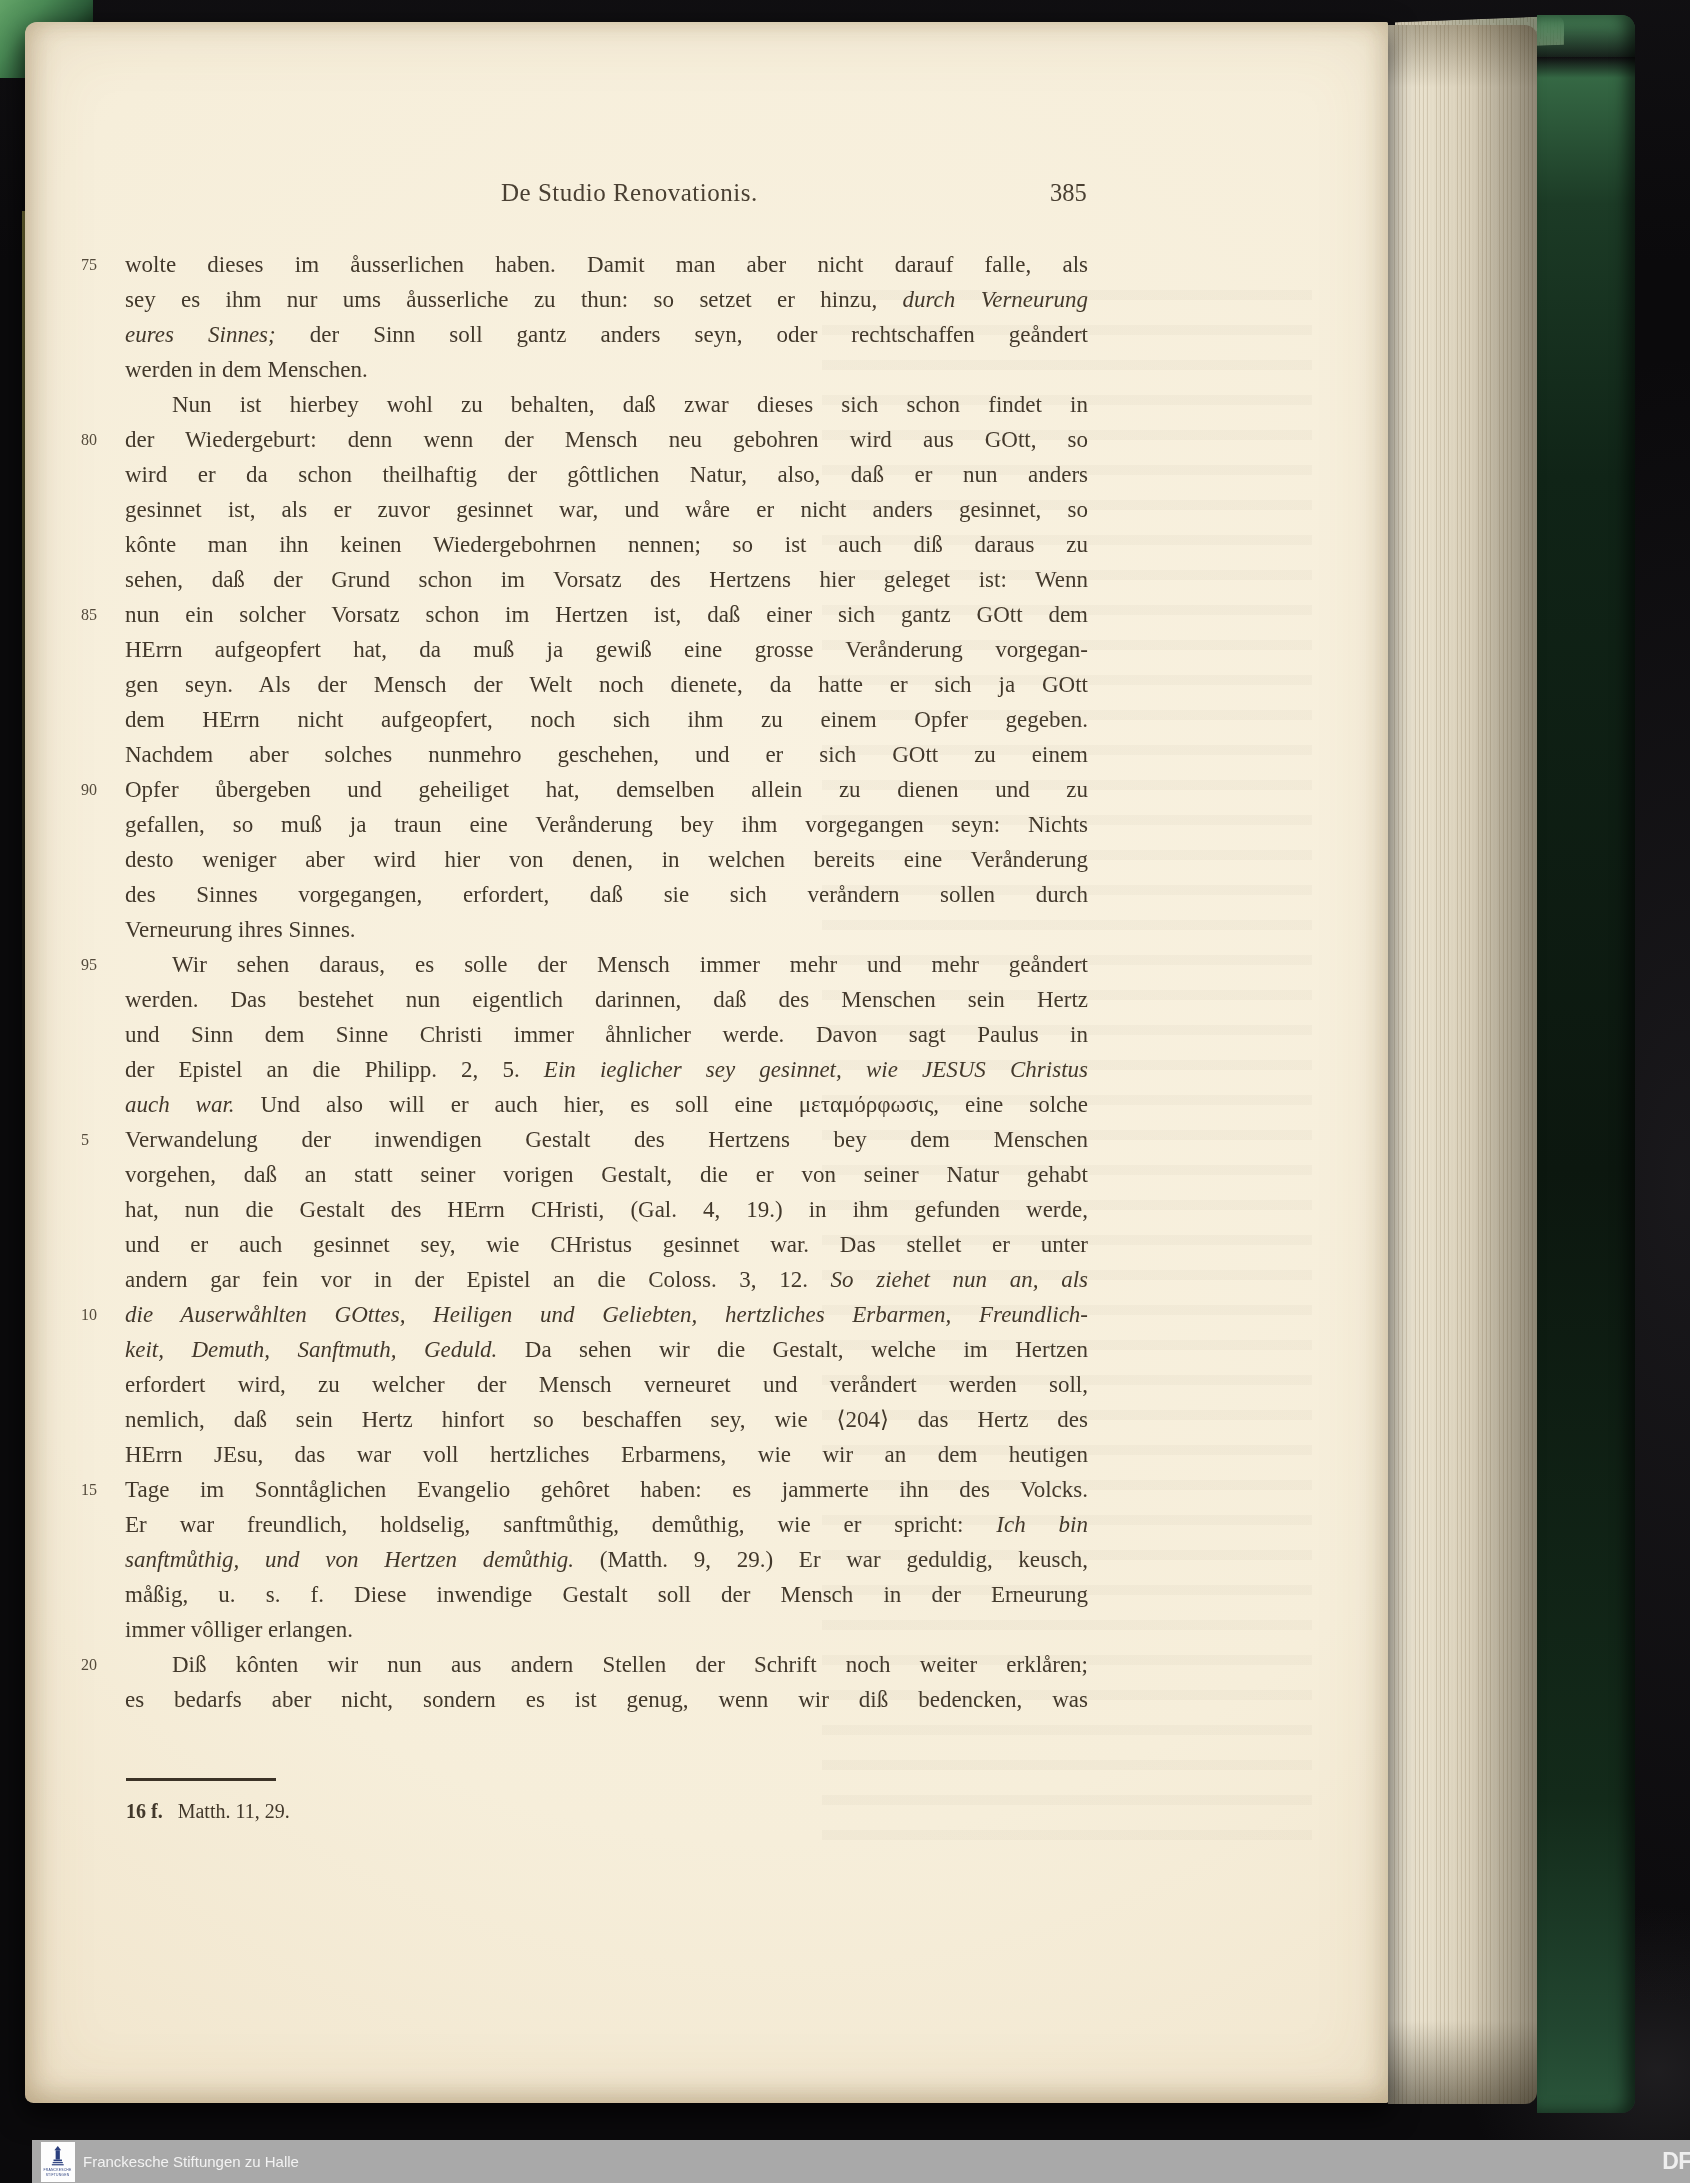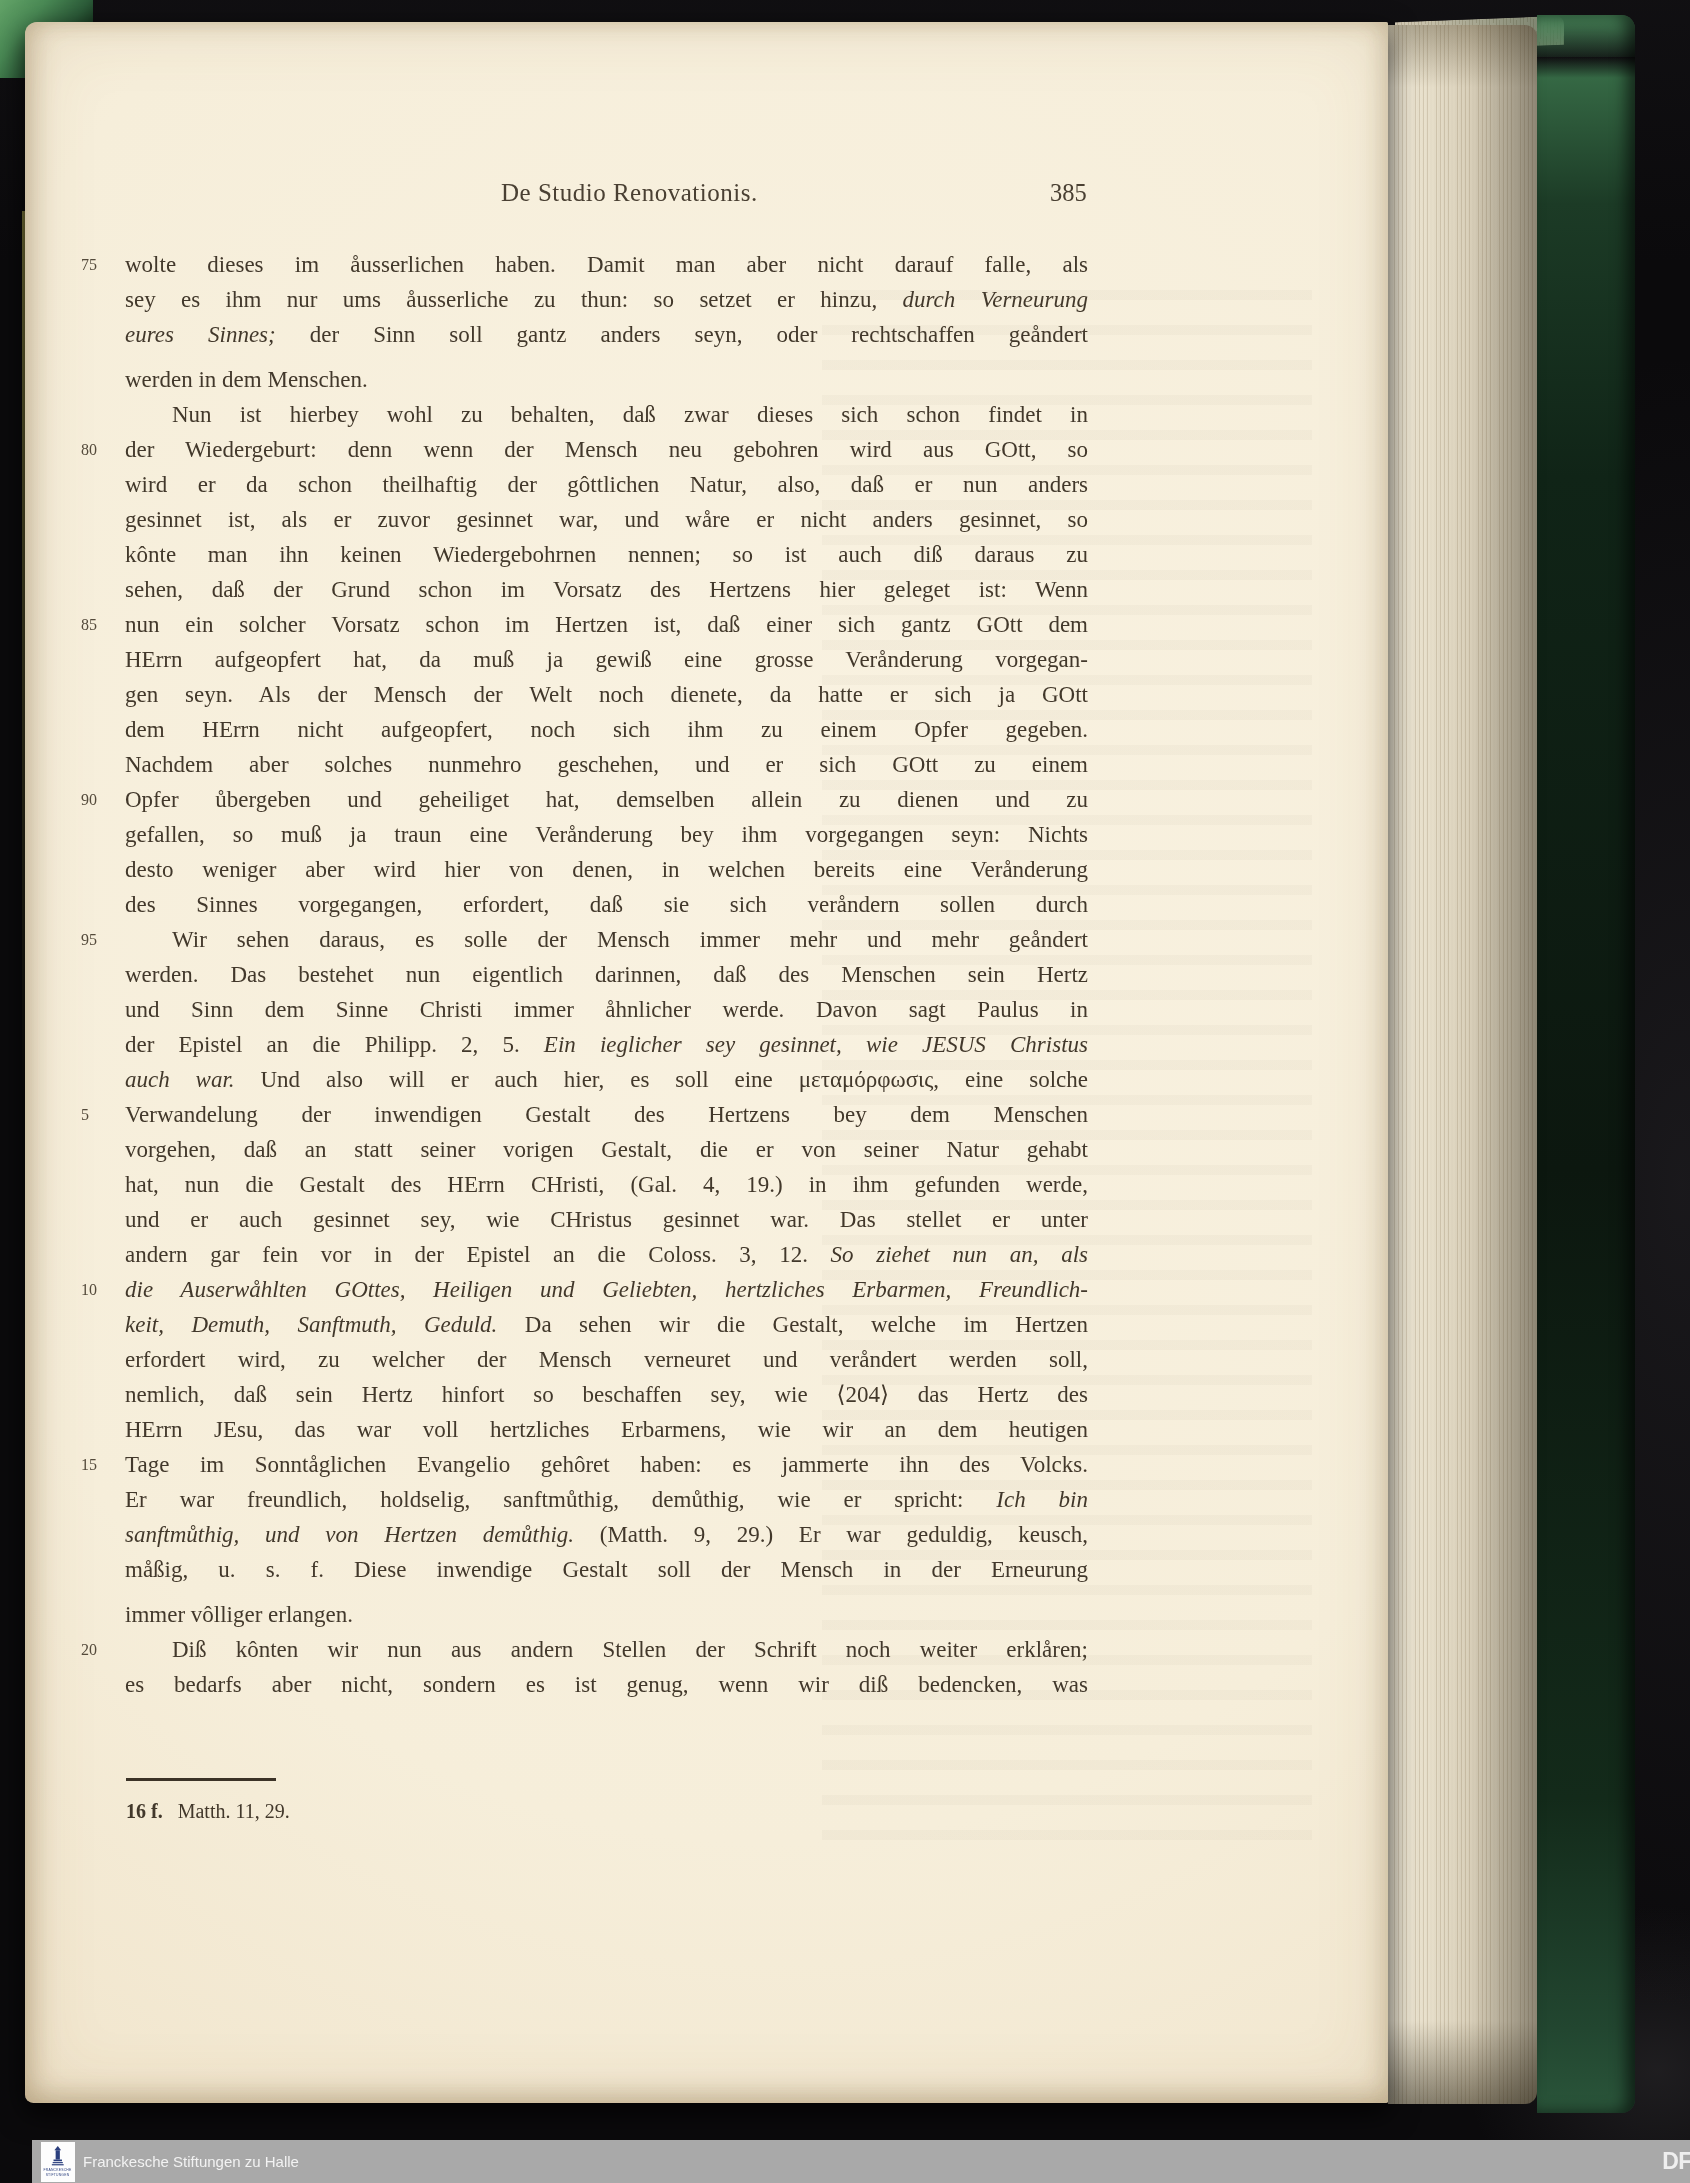--- a/index.html
+++ b/index.html
@@ -51,21 +51,21 @@
       inset -8.5px 0 22px rgba(110,85,40,.10),
       inset 0 -12px 25px rgba(110,85,40,.14);}
   .page::after{content:"";position:absolute;right:76px;top:254px;width:490px;height:1564px;
     background:repeating-linear-gradient(0deg,rgba(125,112,88,.045) 0 10px,rgba(125,112,88,0) 10px 35px);
     pointer-events:none;}
   .running-head{position:absolute;top:157px;left:476px;font-size:25px;letter-spacing:0.5px;color:#4a4033;}
   .folio{position:absolute;top:157px;left:1025px;font-size:24.5px;color:#4a4033;}
   .text-block{position:absolute;left:100px;top:225px;width:963px;}
   .line{position:relative;height:35px;line-height:35px;font-size:23px;color:var(--ink);
         text-align:justify;text-align-last:justify;text-justify:inter-word;overflow:visible;}
-  .line.last{text-align:right;text-align-last:left;margin-top:10px;}
+  .line.last{text-align:right;text-align-last:left;}
   .line.ind{text-indent:47px;}
   .line i{font-style:italic;}
   .lnum{position:absolute;left:-44px;top:0;width:34px;text-align:right;text-indent:0;
         font-size:16px;line-height:35px;color:#544a3b;}
   .fn-rule{position:absolute;left:101px;top:1756px;width:150px;height:2.5px;background:#3c3327;}
   .footnote{position:absolute;left:101px;top:1778px;font-size:20px;color:var(--ink);}
   .footnote b{font-weight:bold;margin-right:15px;}
   
   .footer-bar{position:absolute;left:0;top:2140px;width:1690px;height:43px;background:var(--footer_gray);
               font-family:"Liberation Sans","DejaVu Sans",sans-serif;margin-left:32px;}
@@ -108,20 +108,21 @@
         <div class="line"><span>sehen, daß der Grund schon im Vorsatz des Hertzens hier geleget ist: Wenn</span></div>
         <div class="line"><span class="lnum">85</span><span>nun ein solcher Vorsatz schon im Hertzen ist, daß einer sich gantz GOtt dem</span></div>
         <div class="line"><span>HErrn aufgeopfert hat, da muß ja gewiß eine grosse Verånderung vorgegan-</span></div>
         <div class="line"><span>gen seyn. Als der Mensch der Welt noch dienete, da hatte er sich ja GOtt</span></div>
         <div class="line"><span>dem HErrn nicht aufgeopfert, noch sich ihm zu einem Opfer gegeben.</span></div>
         <div class="line"><span>Nachdem aber solches nunmehro geschehen, und er sich GOtt zu einem</span></div>
         <div class="line"><span class="lnum">90</span><span>Opfer ůbergeben und geheiliget hat, demselben allein zu dienen und zu</span></div>
         <div class="line"><span>gefallen, so muß ja traun eine Verånderung bey ihm vorgegangen seyn: Nichts</span></div>
         <div class="line"><span>desto weniger aber wird hier von denen, in welchen bereits eine Verånderung</span></div>
         <div class="line"><span>des Sinnes vorgegangen, erfordert, daß sie sich veråndern sollen durch</span></div>
+        <div class="line last"><span>Verneurung ihres Sinnes.</span></div>
         <div class="line ind"><span class="lnum">95</span><span>Wir sehen daraus, es solle der Mensch immer mehr und mehr geåndert</span></div>
         <div class="line"><span>werden. Das bestehet nun eigentlich darinnen, daß des Menschen sein Hertz</span></div>
         <div class="line"><span>und Sinn dem Sinne Christi immer åhnlicher werde. Davon sagt Paulus in</span></div>
         <div class="line"><span>der Epistel an die Philipp. 2, 5. </span><i>Ein ieglicher sey gesinnet, wie JESUS Christus</i></div>
         <div class="line"><i>auch war.</i><span> Und also will er auch hier, es soll eine μεταμόρφωσις, eine solche</span></div>
         <div class="line"><span class="lnum">5</span><span>Verwandelung der inwendigen Gestalt des Hertzens bey dem Menschen</span></div>
         <div class="line"><span>vorgehen, daß an statt seiner vorigen Gestalt, die er von seiner Natur gehabt</span></div>
         <div class="line"><span>hat, nun die Gestalt des HErrn CHristi, (Gal. 4, 19.) in ihm gefunden werde,</span></div>
         <div class="line"><span>und er auch gesinnet sey, wie CHristus gesinnet war. Das stellet er unter</span></div>
         <div class="line"><span>andern gar fein vor in der Epistel an die Coloss. 3, 12. </span><i>So ziehet nun an, als</i></div>

